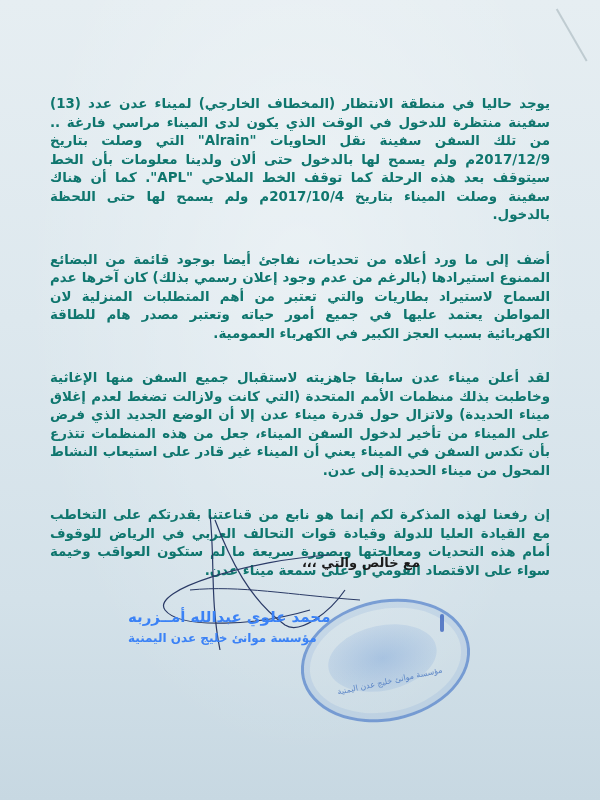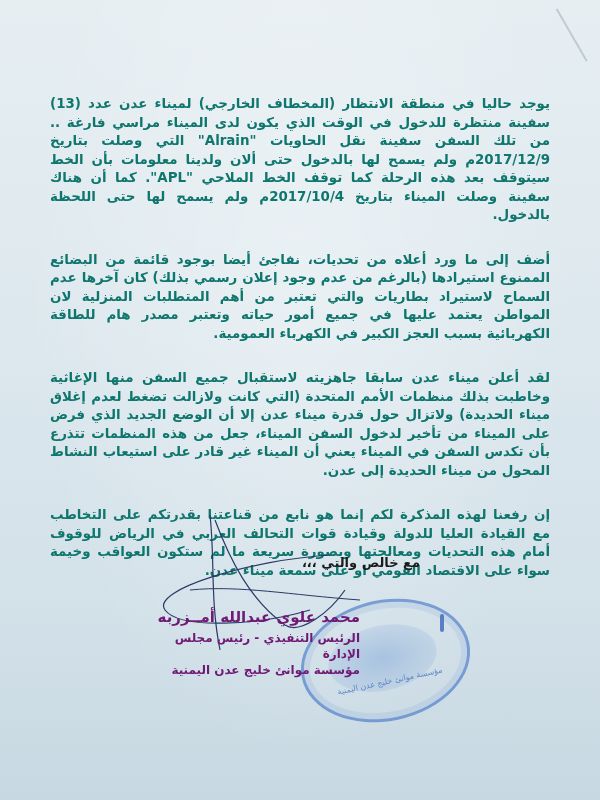--- a/index.html
+++ b/index.html
@@ -21,22 +21,22 @@
       position: absolute; left: 50px; top: 95px; width: 500px;
       direction: rtl; text-align: justify; text-align-last: right;
       color: #0f766e; font-weight: bold; font-size: 13.4px; line-height: 18.5px;
     }
     .para { margin: 0 0 26px 0; }
     .closing {
       position: absolute; left: 250px; top: 555px; width: 170px;
       direction: rtl; text-align: right; font-weight: bold; font-size: 13px; color: #1b1b1b;
     }
     .signature-block {
-      position: absolute; left: 140px; top: 608px; width: 220px;
-      direction: rtl; text-align: right; color: #701a75; font-weight: bold;
+      position: absolute; left: 128px; top: 608px; width: 220px;
+      direction: rtl; text-align: left; color: #3b82f6; font-weight: bold;
     }
     .sig-name { font-size: 15px; letter-spacing: 1px; margin-bottom: 4px; }
     .sig-title { font-size: 12px; line-height: 16px; }
     .sig-org { font-size: 12px; line-height: 16px; }
     .stamp {
       position: absolute; left: 300px; top: 600px; width: 165px; height: 115px;
       border: 3px solid rgba(70,120,200,0.65); border-radius: 50%;
       transform: rotate(-12deg);
       box-shadow: inset 0 0 0 6px rgba(120,160,215,0.18);
     }
@@ -77,15 +77,14 @@
 
 <svg class="signature" width="600" height="800">
   <path d="M330 555 C 250 560, 150 590, 165 610 C 180 630, 260 625, 310 610" fill="none" stroke="#2a3a66" stroke-width="1.2"></path>
   <path d="M210 515 C 215 560, 210 600, 220 650" fill="none" stroke="#2a3a66" stroke-width="1.2"></path>
   <path d="M215 520 C 230 560, 250 600, 285 625 C 300 635, 330 612, 345 590" fill="none" stroke="#2a3a66" stroke-width="1.2"></path>
   <path d="M190 590 C 240 585, 290 595, 360 600" fill="none" stroke="#2a3a66" stroke-width="1"></path>
 </svg>
 
 <div class="signature-block">
   <div class="sig-name">محمد علوي عبدالله أمــزربه</div>
-  <div class="sig-title">الرئيس التنفيذي - رئيس مجلس الإدارة</div>
   <div class="sig-org">مؤسسة موانئ خليج عدن اليمنية</div>
 </div>
 
 </body></html>

